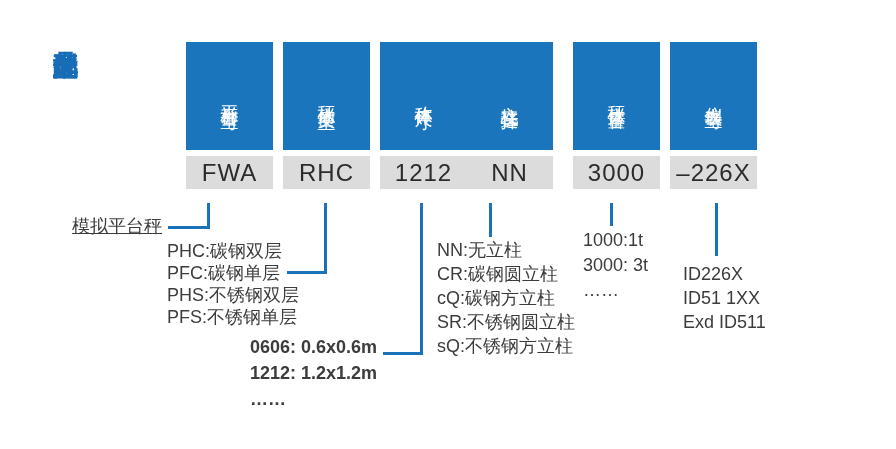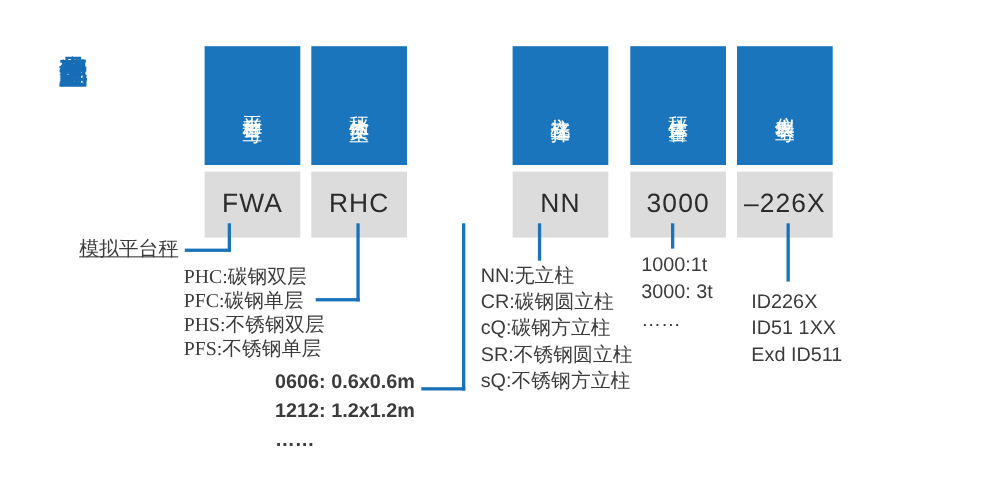--- a/index.html
+++ b/index.html
@@ -15,21 +15,21 @@
   .col { position:absolute; top:42px; width:87px; }
   .colhead {
     height:108px; background:#1a75bc;
     display:flex; align-items:center; justify-content:center;
   }
   .colhead .vtext {
     writing-mode:vertical-rl; text-orientation:upright;
     color:#ffffff; font-size:18px; letter-spacing:2px;
   }
   .colval {
-    margin-top:6px; height:60px; background:#dcdcdc;
+    margin-top:6px; height:33px; background:#dcdcdc;
     display:flex; align-items:center; justify-content:center;
     font-size:24px; color:#2b2b2b; letter-spacing:1px;
   }
   .line { position:absolute; background:#1a73b9; }
   .ann { position:absolute; font-size:18px; color:#3c3c3c; white-space:nowrap; }
   .ann div { white-space:nowrap; }
   .lh22 { line-height:22px; }
   .lh24 { line-height:24px; }
   .lh25 { line-height:25px; }
   .lh26 { line-height:26px; }
@@ -48,20 +48,26 @@
     <div class="colval">FWA</div>
   </div>
 
   <div class="col" style="left:283px;">
     <div class="colhead">
       <span class="vtext">秤体类型</span>
     </div>
     <div class="colval">RHC</div>
   </div>
 
+  <div class="col" style="left:380px;">
+    <div class="colhead">
+      <span class="vtext">称体尺寸</span>
+    </div>
+    <div class="colval">1212</div>
+  </div>
 
   <div class="col" style="left:466px;">
     <div class="colhead">
       <span class="vtext">立柱选择</span>
     </div>
     <div class="colval">NN</div>
   </div>
 
   <div class="col" style="left:573px;">
     <div class="colhead">
@@ -87,21 +93,21 @@
   <div class="line" style="left:383px; top:352px; width:40px; height:3px;"></div>
 
   <div class="line" style="left:489px; top:203px; width:3px; height:34px;"></div>
 
   <div class="line" style="left:610px; top:203px; width:3px; height:23px;"></div>
 
   <div class="line" style="left:715px; top:203px; width:3px; height:53px;"></div>
 
   <div class="ann" style="left:72px; top:214px;text-decoration:underline;">模拟平台秤</div>
 
-  <div class="ann lh22" style="left:167px; top:240px;font-family:Liberation Serif, serif;">
+  <div class="ann lh22" style="left:167px; top:240px;">
     <div>PHC:碳钢双层</div>
     <div>PFC:碳钢单层</div>
     <div>PHS:不锈钢双层</div>
     <div>PFS:不锈钢单层</div>
   </div>
 
   <div class="ann lh26" style="left:250px; top:334px;font-weight:bold;">
     <div>0606: 0.6x0.6m</div>
     <div>1212: 1.2x1.2m</div>
     <div>……</div>

